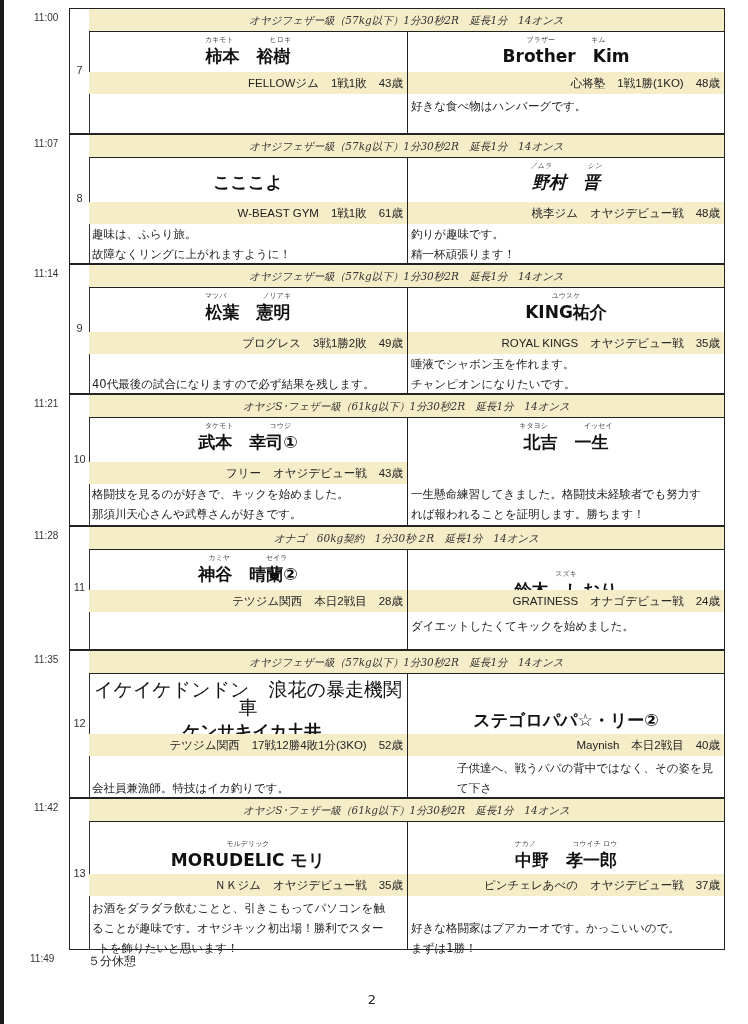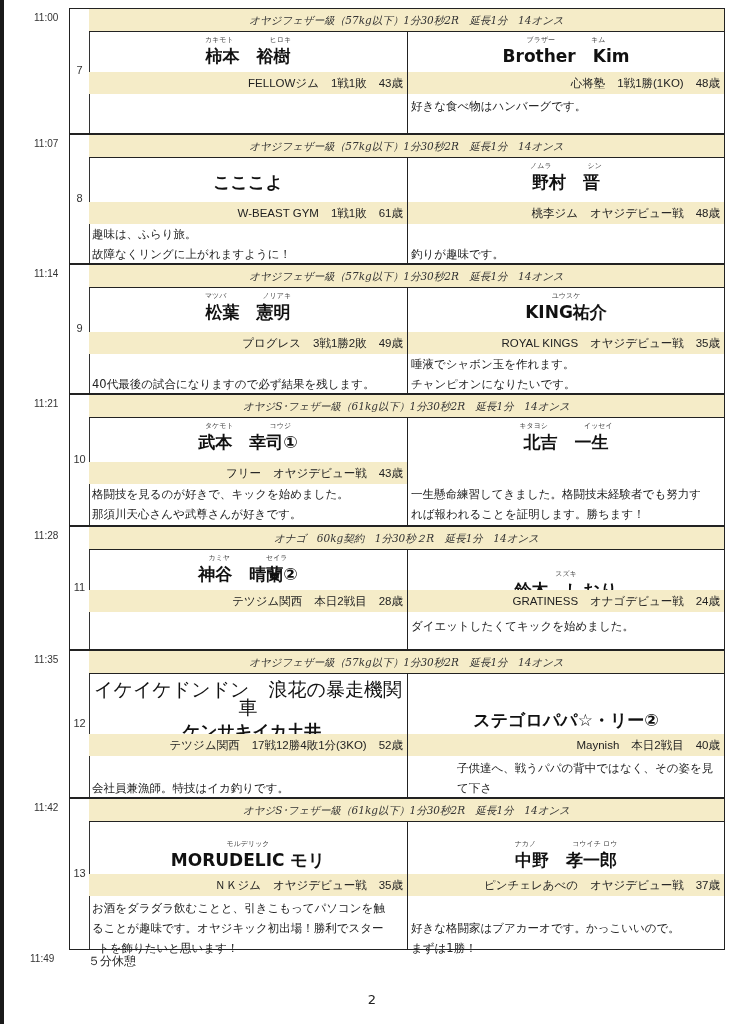--- a/index.html
+++ b/index.html
@@ -71,27 +71,27 @@
           <div class="ruby" style="margin-top: 4px;"></div>
           <div class="fname">こここよ</div>
         </div>
         <div class="info" style="top: 44px;"><span>W-BEAST GYM</span><span class="sp"></span><span>1戦1敗</span><span class="sp"></span><span>61歳</span></div>
         <div class="cmt" style="top: 66px;">
           <div style="min-height: 20px;">趣味は、ふらり旅。</div>
           <div style="min-height: 20px;">故障なくリングに上がれますように！</div>
         </div>
       </div>
       <div class="side r">
-        <div class="namearea" style="height: 28px;">
+        <div class="namearea" style="height: 28px; font-style: italic;">
           <div class="ruby" style="margin-top: 4px;"><span>ノムラ</span><span>シン</span></div>
           <div class="fname">野村　晋</div>
         </div>
         <div class="info" style="top: 44px;"><span>桃李ジム</span><span class="sp"></span><span>オヤジデビュー戦</span><span class="sp"></span><span>48歳</span></div>
         <div class="cmt" style="top: 66px;">
-          <div style="min-height: 20px; margin-top: 20px;">釣りが趣味です。</div>
+          <div style="min-height: 20px;">釣りが趣味です。</div>
           <div style="min-height: 20px;">精一杯頑張ります！</div>
         </div>
       </div>
     </div>
     <div class="time" style="top: 268px;">11:14</div>
     <div class="bout" style="top: 264px; height: 130px;">
       <div class="numcol"></div>
       <div class="num" style="top: 57px;">9</div>
       <div class="cls">オヤジフェザー級（57kg以下）1分30秒2R　延長1分　14オンス</div>
       <div class="side l">

